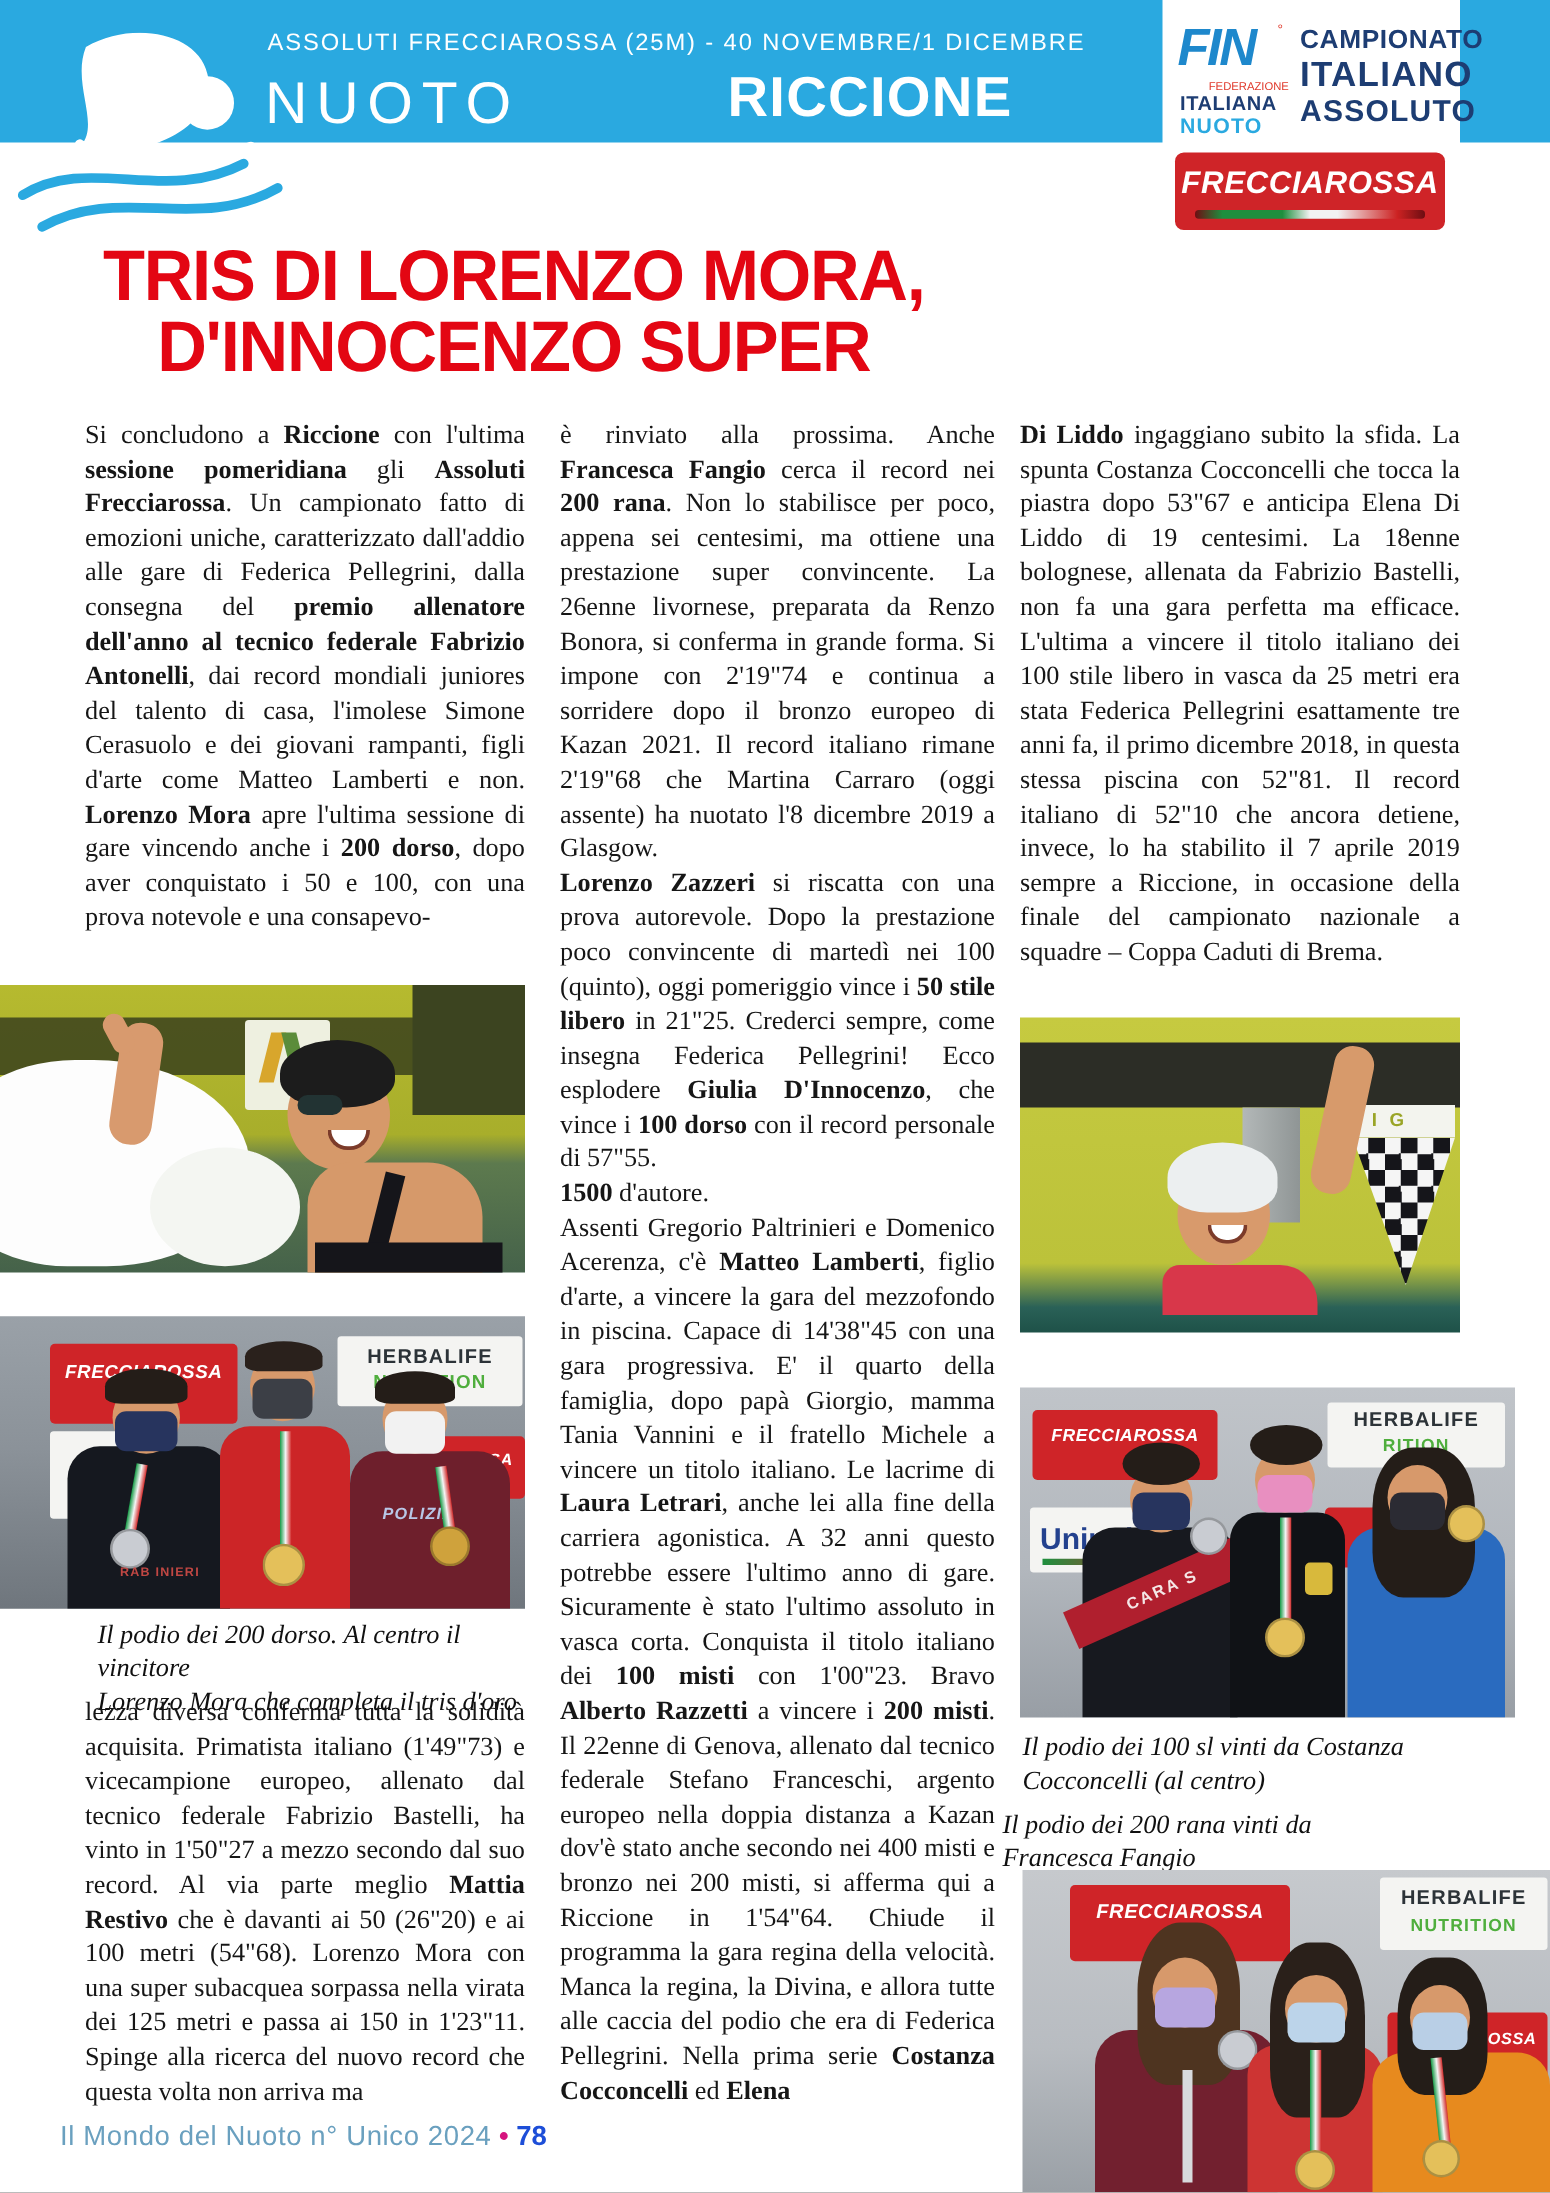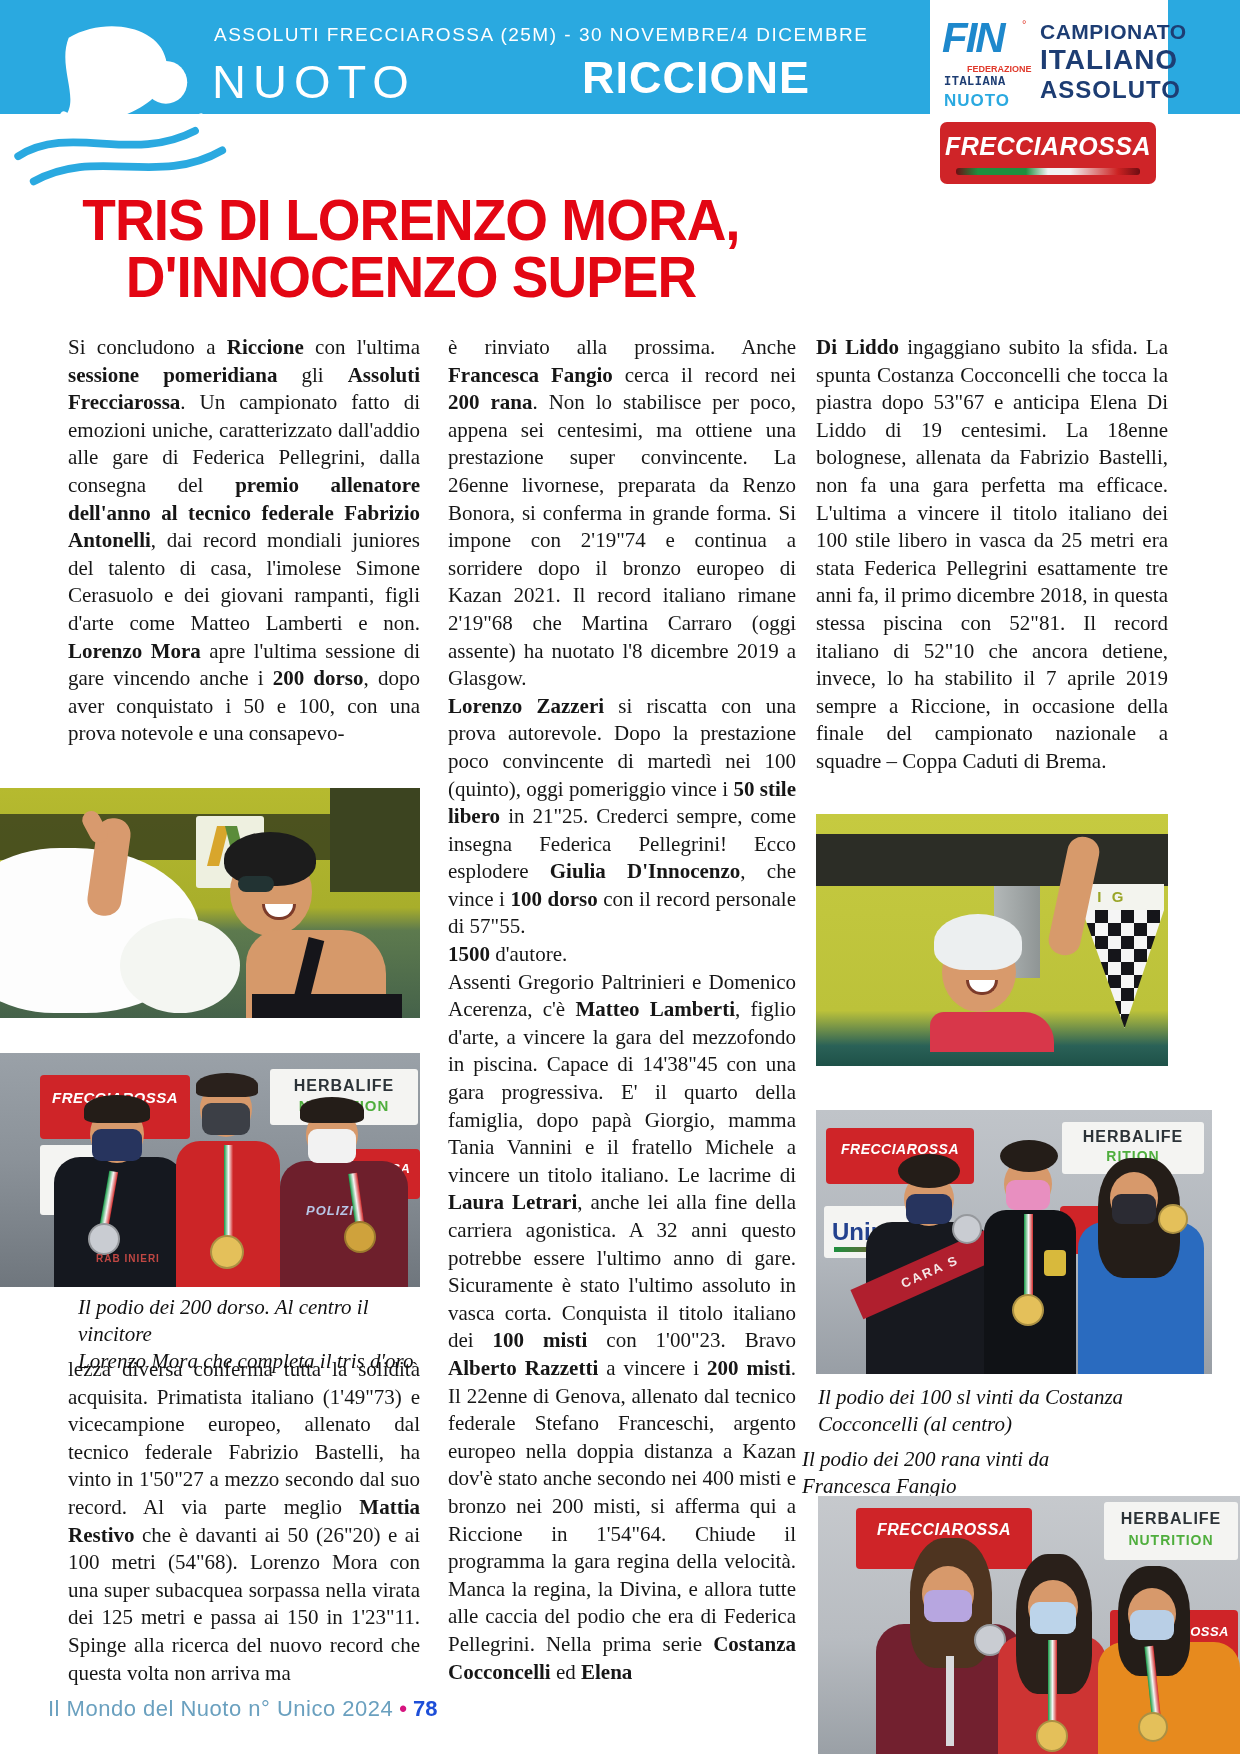--- a/index.html
+++ b/index.html
@@ -14,22 +14,22 @@
          font-size:47px;letter-spacing:7px;font-weight:400;}
   .riccione{left:500px;top:52px;width:310px;text-align:right;color:#fff;
             font-family:"Liberation Sans",sans-serif;font-size:45px;font-weight:700;letter-spacing:1px;}
   .quarta{left:262px;top:137px;width:434px;height:46px;background:#2aa9e0;color:#fff;
           font-family:"Liberation Sans",sans-serif;font-size:27px;font-weight:700;
           text-align:center;line-height:46px;letter-spacing:1px;}
   .logo-box{left:936px;top:12px;width:232px;height:180px;background:#fff;}
   .fin-word{left:6px;top:2px;font-family:"Liberation Sans",sans-serif;font-weight:700;
             font-style:italic;font-size:42px;color:#1e88cc;letter-spacing:-2px;}
   .fin-reg{left:86px;top:6px;color:#e0392b;font-size:11px;font-family:"Liberation Sans",sans-serif;}
-  .fin-sub1{left:8px;top:52px;color:#e0392b;font-size:9px;font-weight:700;font-family:"Liberation Sans",sans-serif;padding-left:23px;}
-  .fin-sub2{left:8px;top:63px;color:#1d3d73;font-size:12px;font-weight:700;font-family:Liberation Mono, monospace;letter-spacing:.5px;}
+  .fin-sub1{left:8px;top:52px;color:#e0392b;font-size:9px;font-weight:400;font-family:"Liberation Sans",sans-serif;padding-left:23px;}
+  .fin-sub2{left:8px;top:63px;color:#1d3d73;font-size:16px;font-weight:700;font-family:Liberation Sans, sans-serif;letter-spacing:.5px;}
   .fin-sub3{left:8px;top:79px;color:#2aa9e0;font-size:17px;font-weight:700;font-family:"Liberation Sans",sans-serif;letter-spacing:1px;}
   .camp1{left:104px;top:8px;color:#1d3d73;font-family:"Liberation Sans",sans-serif;font-weight:700;font-size:21px;letter-spacing:.5px;}
   .camp2{left:104px;top:32px;color:#1d3d73;font-family:"Liberation Sans",sans-serif;font-weight:700;font-size:28px;letter-spacing:1px;}
   .camp3{left:104px;top:64px;color:#1d3d73;font-family:"Liberation Sans",sans-serif;font-weight:700;font-size:24px;letter-spacing:1px;}
   .badge{left:4px;top:110px;width:216px;height:62px;background:#cf2428;border-radius:7px;}
   .badge-text{left:0;top:10px;width:100%;text-align:center;color:#fff;font-family:"Liberation Sans",sans-serif;
               font-weight:700;font-style:italic;font-size:25px;letter-spacing:.5px;}
   .badge-stripe{left:16px;bottom:9px;width:184px;height:7px;border-radius:3px;
       background:linear-gradient(90deg,#6e0d12 0%,#1e8f3e 12%,#1e8f3e 38%,#f2f2f2 50%,#f2f2f2 62%,#cc2222 88%,#6e0d12 100%);}
   
@@ -73,21 +73,21 @@
   <div class="abs band" style="left:1168px;top:0;width:72px;height:114px;"></div>
 
   <svg class="abs" viewBox="0 0 240 175" style="left:10px;top:26px;width:234px;height:170px;">
     <path d="M60,12 C98,-10 152,0 160,34 C166,56 152,76 126,88 C100,100 72,102 56,93 C72,75 48,42 60,12 Z" fill="#ffffff"></path>
     <circle cx="160" cy="58" r="22" fill="#ffffff"></circle>
     <path d="M55,92 C95,118 150,112 196,94" fill="none" stroke="#ffffff" stroke-width="8" stroke-linecap="round"></path>
     <path d="M8,134 C62,100 125,142 190,108" fill="none" stroke="#2aa9e0" stroke-width="8" stroke-linecap="round"></path>
     <path d="M24,160 C88,124 152,166 218,128" fill="none" stroke="#2aa9e0" stroke-width="8" stroke-linecap="round"></path>
   </svg>
 
-  <div class="abs kicker">ASSOLUTI FRECCIAROSSA (25M) -  30 NOVEMBRE/4 DICEMBRE</div>
+  <div class="abs kicker">ASSOLUTI FRECCIAROSSA (25M) -  40 NOVEMBRE/1 DICEMBRE</div>
   <div class="abs nuoto">NUOTO</div>
   <div class="abs riccione">RICCIONE</div>
 
   <div class="abs logo-box">
     <div class="abs fin-word">FIN</div>
     <div class="abs fin-reg">°</div>
     <div class="abs fin-sub1">FEDERAZIONE</div>
     <div class="abs fin-sub2">ITALIANA</div>
     <div class="abs fin-sub3">NUOTO</div>
     <div class="abs camp1">CAMPIONATO</div>

